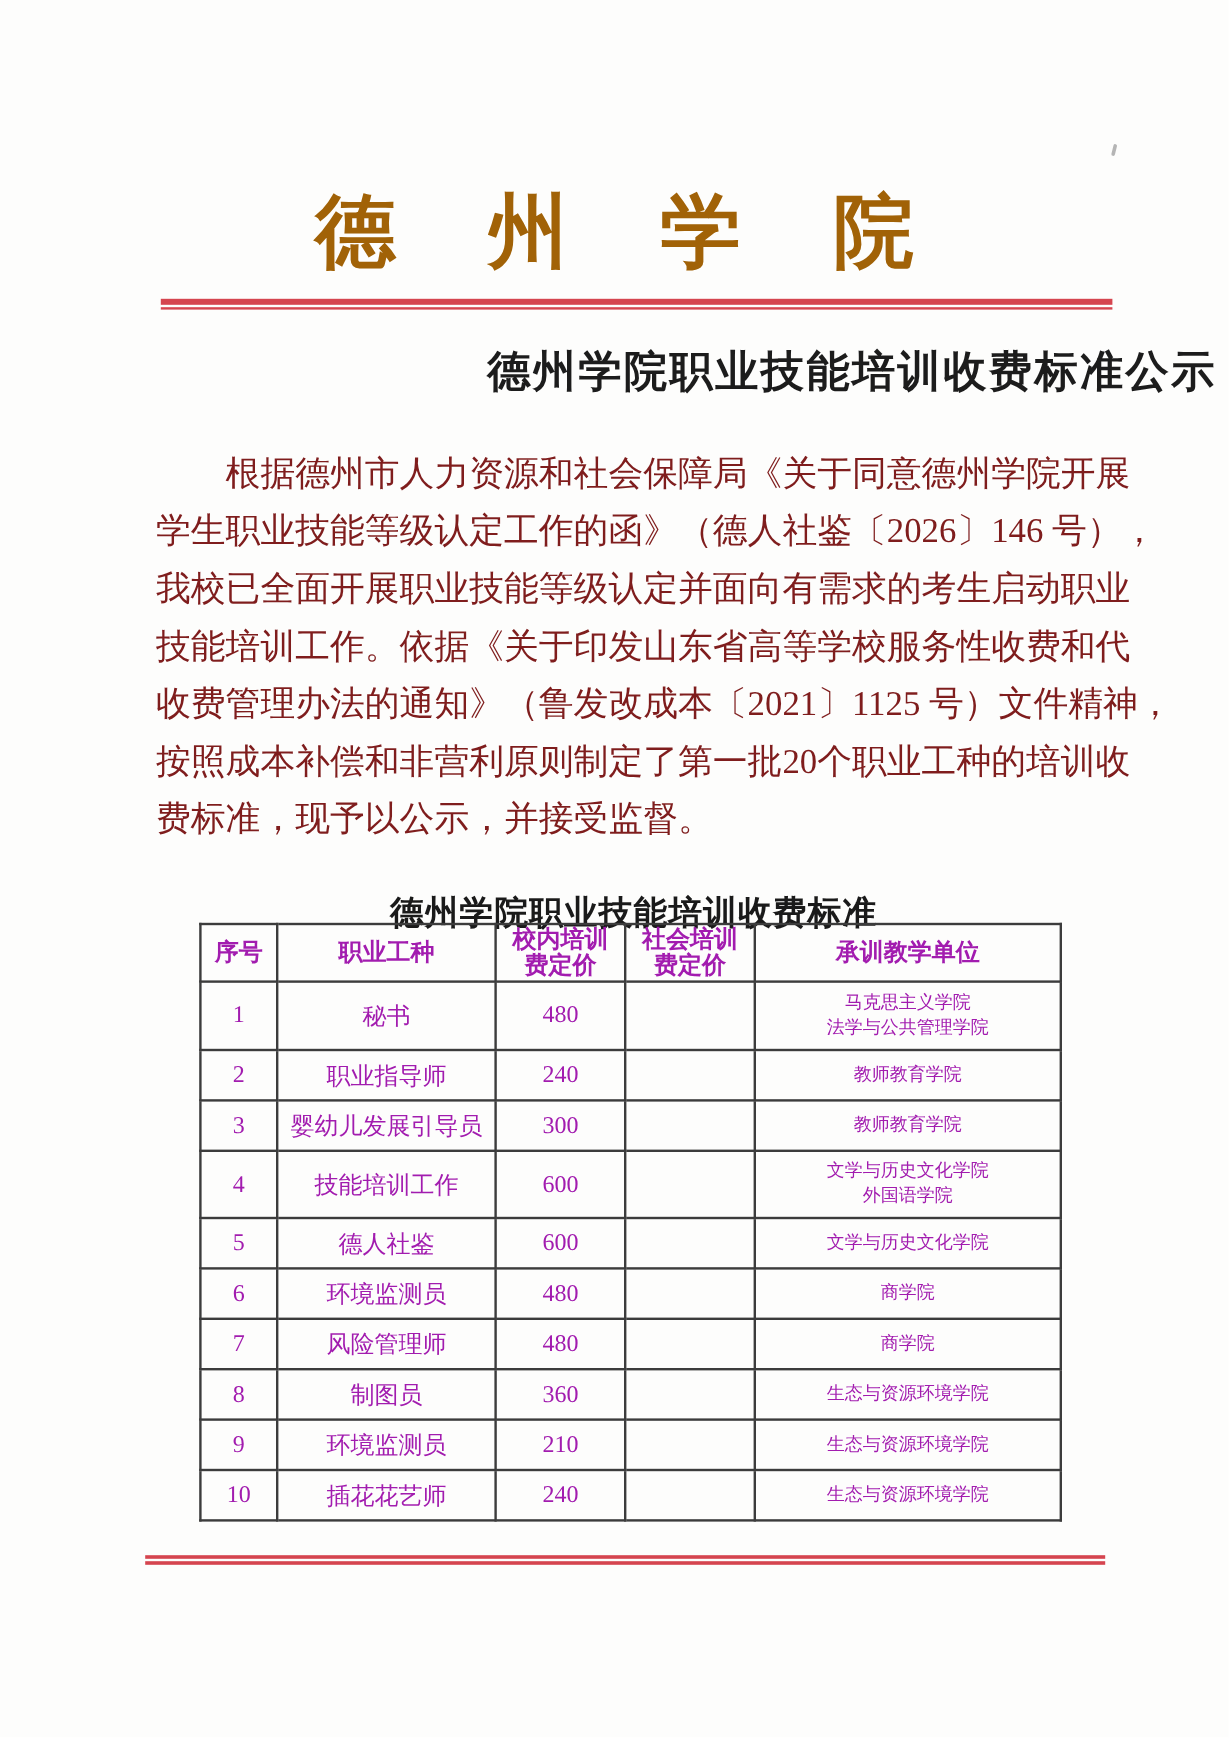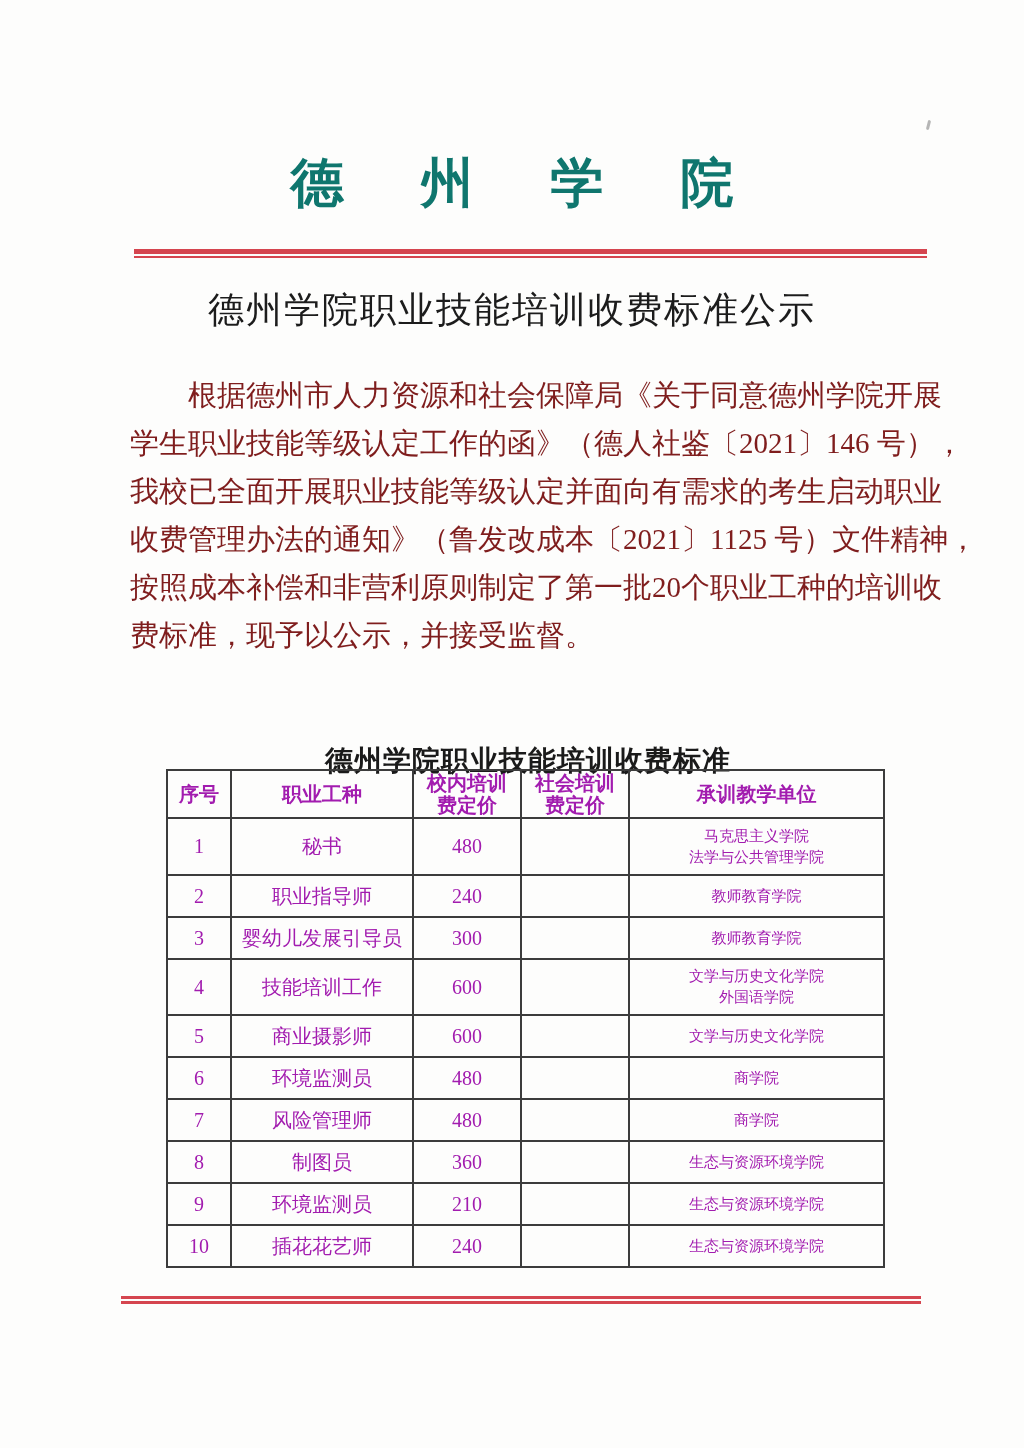--- a/index.html
+++ b/index.html
@@ -12,48 +12,48 @@
     color: #222;
     font-family: "Liberation Serif", "DejaVu Serif", serif;
     overflow: hidden;
   }
 
   
   .letterhead {
     position: absolute;
     top: 148px; left: 12px; width: 1000px;
     text-align: center;
-    font-size: 53px;
+    font-size: 67px;
     font-weight: bold;
     letter-spacing: 77px;
     padding-left: 77px;
     box-sizing: border-box;
-    color: #0f766e;
+    color: #a16207;
     white-space: nowrap;
   }
   .rule-top { position: absolute; top: 249px; left: 134px; width: 793px; }
   .rule-top .thick { height: 5px; background: #d5454f; }
   .rule-top .gap   { height: 2px; }
   .rule-top .thin  { height: 2px; background: #d5454f; }
 
   .corner-mark {
     position: absolute; top: 120px; left: 927px;
     width: 3px; height: 10px;
     background: #8f8f8f; opacity: .65;
     transform: rotate(14deg); border-radius: 2px;
   }
 
   
   .doc-title {
     position: absolute;
     top: 286px; left: 10px; width: 1004px;
     margin: 0;
-    text-align: center;
+    text-align: right;
     font-size: 36px;
-    font-weight: normal;
+    font-weight: bold;
     letter-spacing: 2px;
     color: #1c1c1c;
     white-space: nowrap;
   }
 
   
   .body-text {
     position: absolute;
     top: 371px; left: 130px; width: 790px;
     font-size: 29px;
@@ -125,22 +125,23 @@
   <div class="rule-top">
     <div class="thick"></div>
     <div class="gap"></div>
     <div class="thin"></div>
   </div>
 
   <h1 class="doc-title">德州学院职业技能培训收费标准公示</h1>
 
   <div class="body-text">
     <div class="line first">根据德州市人力资源和社会保障局《关于同意德州学院开展</div>
-    <div class="line">学生职业技能等级认定工作的函》（德人社鉴〔2021〕146 号），</div>
+    <div class="line">学生职业技能等级认定工作的函》（德人社鉴〔2026〕146 号），</div>
     <div class="line">我校已全面开展职业技能等级认定并面向有需求的考生启动职业</div>
+    <div class="line">技能培训工作。依据《关于印发山东省高等学校服务性收费和代</div>
     <div class="line">收费管理办法的通知》（鲁发改成本〔2021〕1125 号）文件精神，</div>
     <div class="line">按照成本补偿和非营利原则制定了第一批20个职业工种的培训收</div>
     <div class="line last">费标准，现予以公示，并接受监督。</div>
   </div>
 
   <h2 class="table-title">德州学院职业技能培训收费标准</h2>
 
   <table class="fee">
     <colgroup>
       <col style="width:64px">
@@ -186,21 +187,21 @@
       <tr class="tall-b">
         <td>4</td>
         <td>技能培训工作</td>
         <td>600</td>
         <td></td>
         <td class="unit">文学与历史文化学院
 外国语学院</td>
       </tr>
       <tr>
         <td>5</td>
-        <td>商业摄影师</td>
+        <td>德人社鉴</td>
         <td>600</td>
         <td></td>
         <td class="unit">文学与历史文化学院</td>
       </tr>
       <tr>
         <td>6</td>
         <td>环境监测员</td>
         <td>480</td>
         <td></td>
         <td class="unit">商学院</td>

